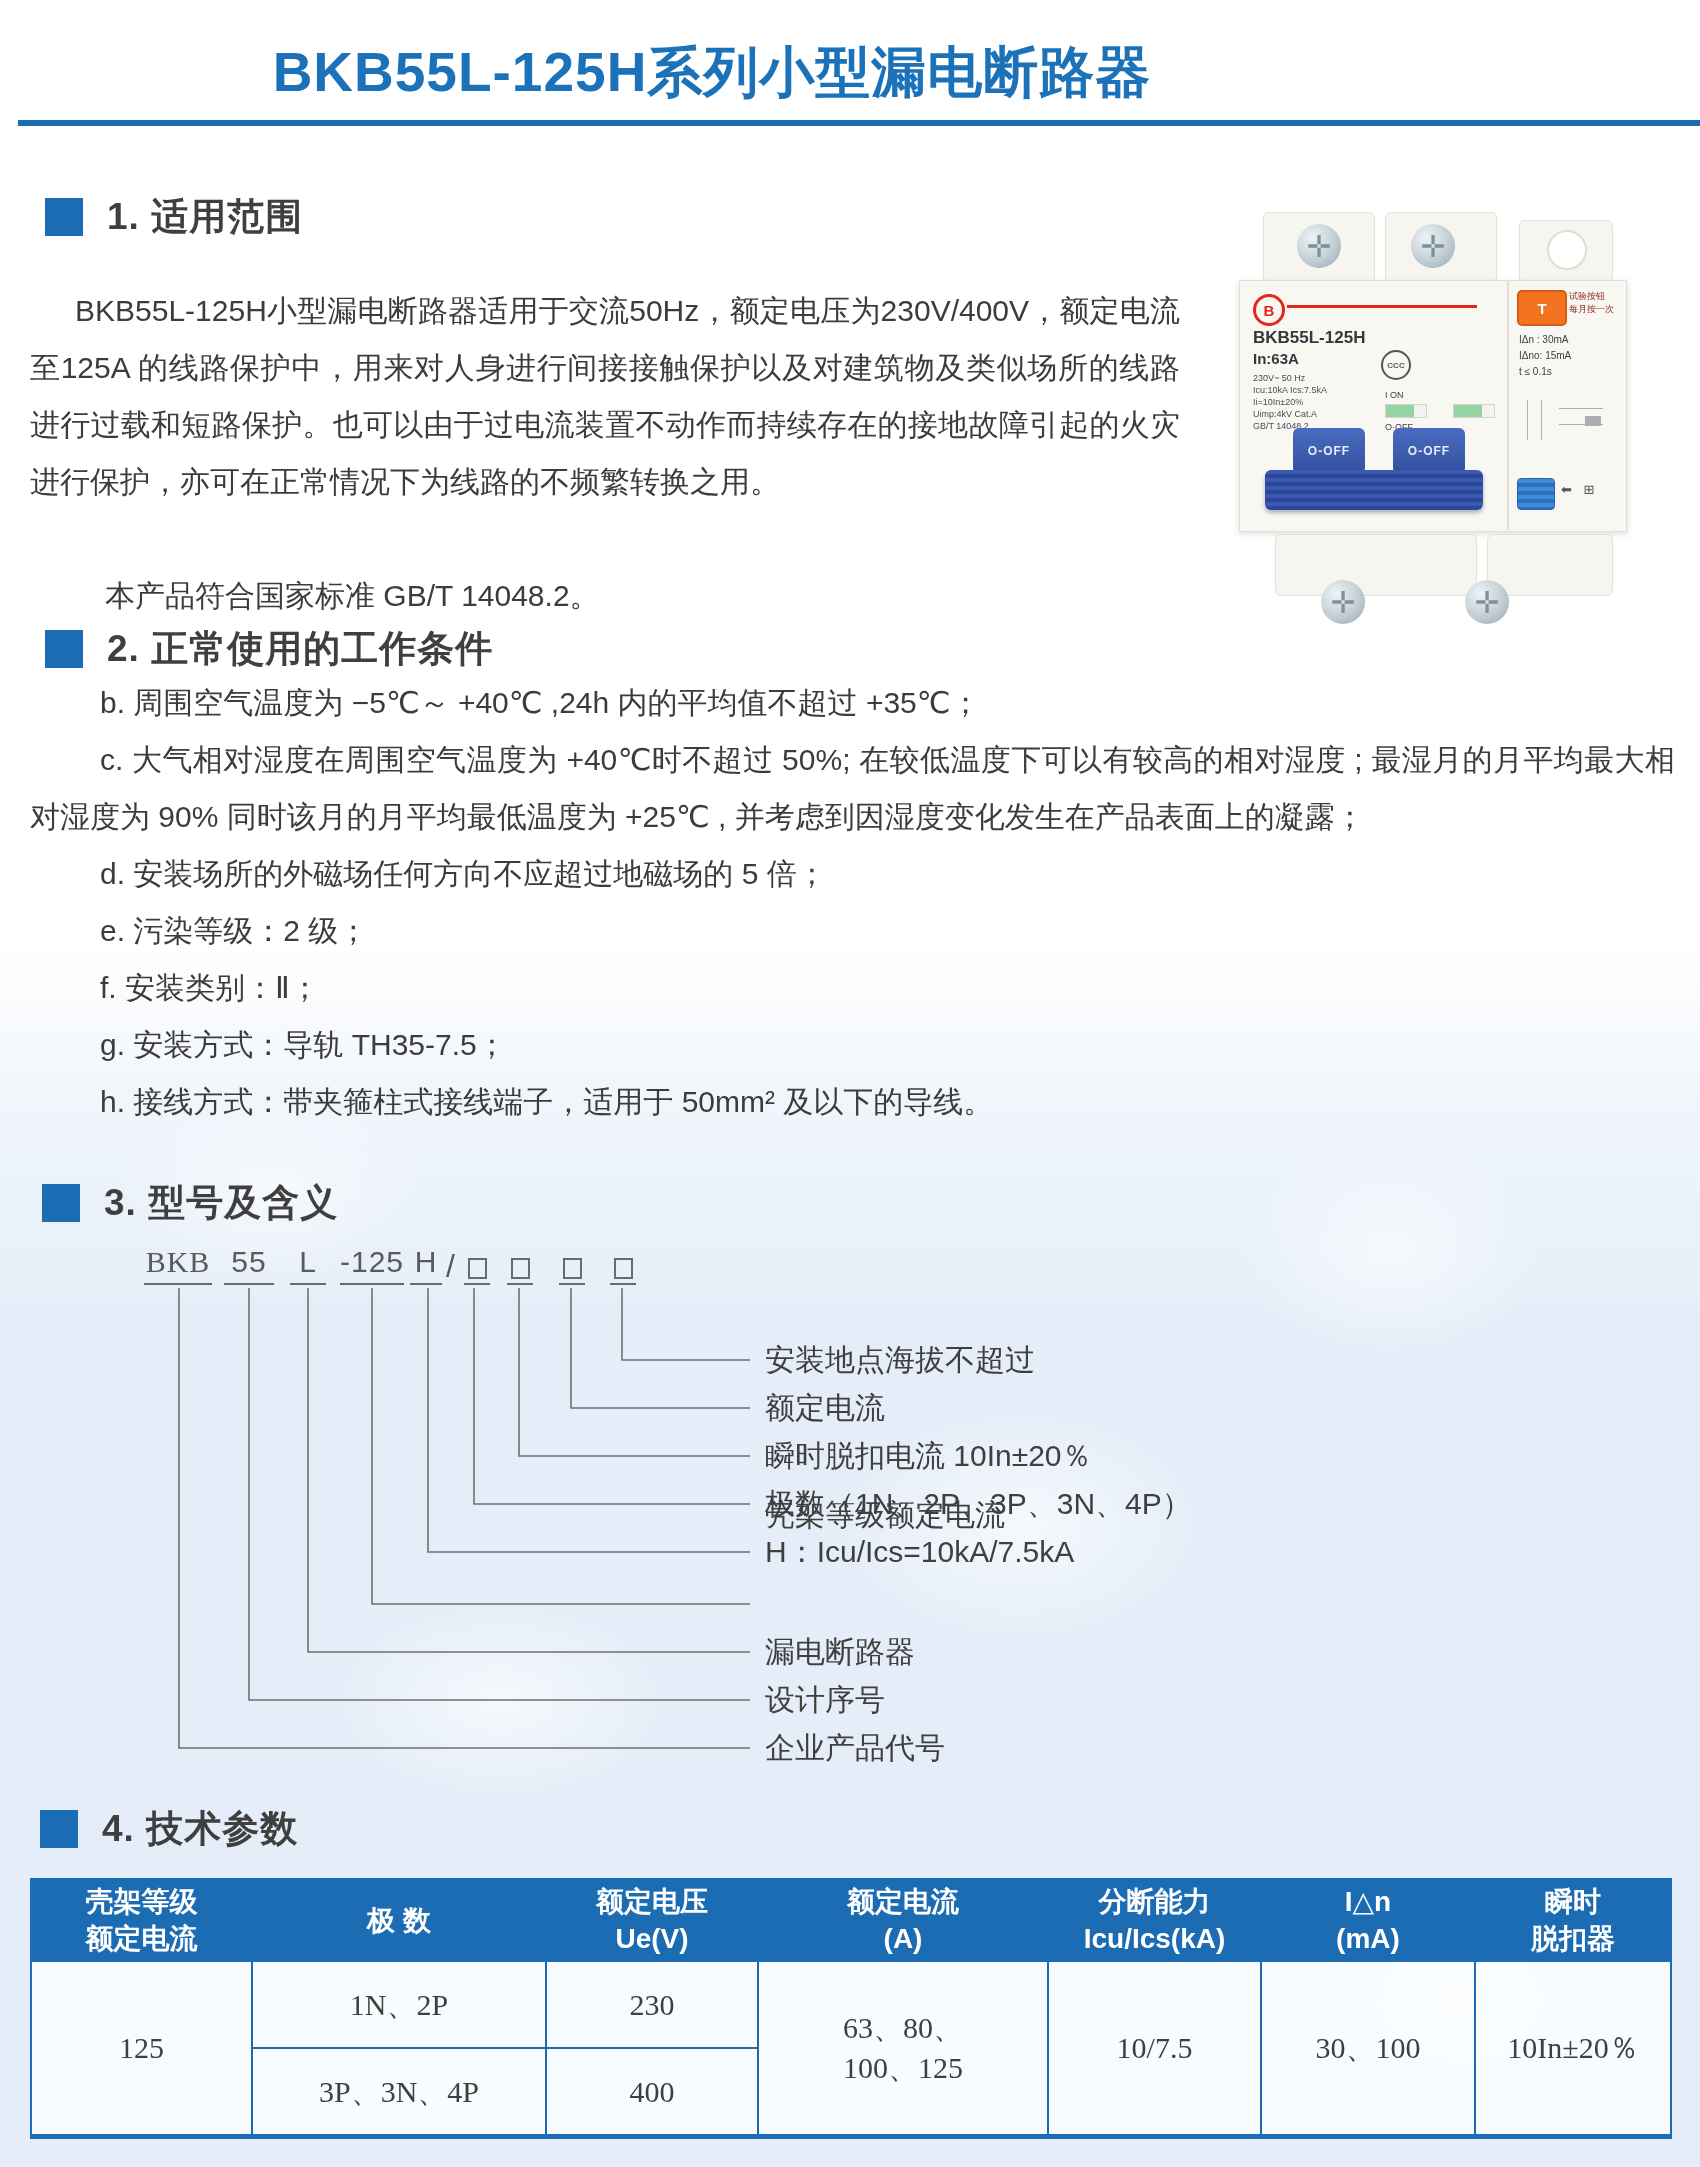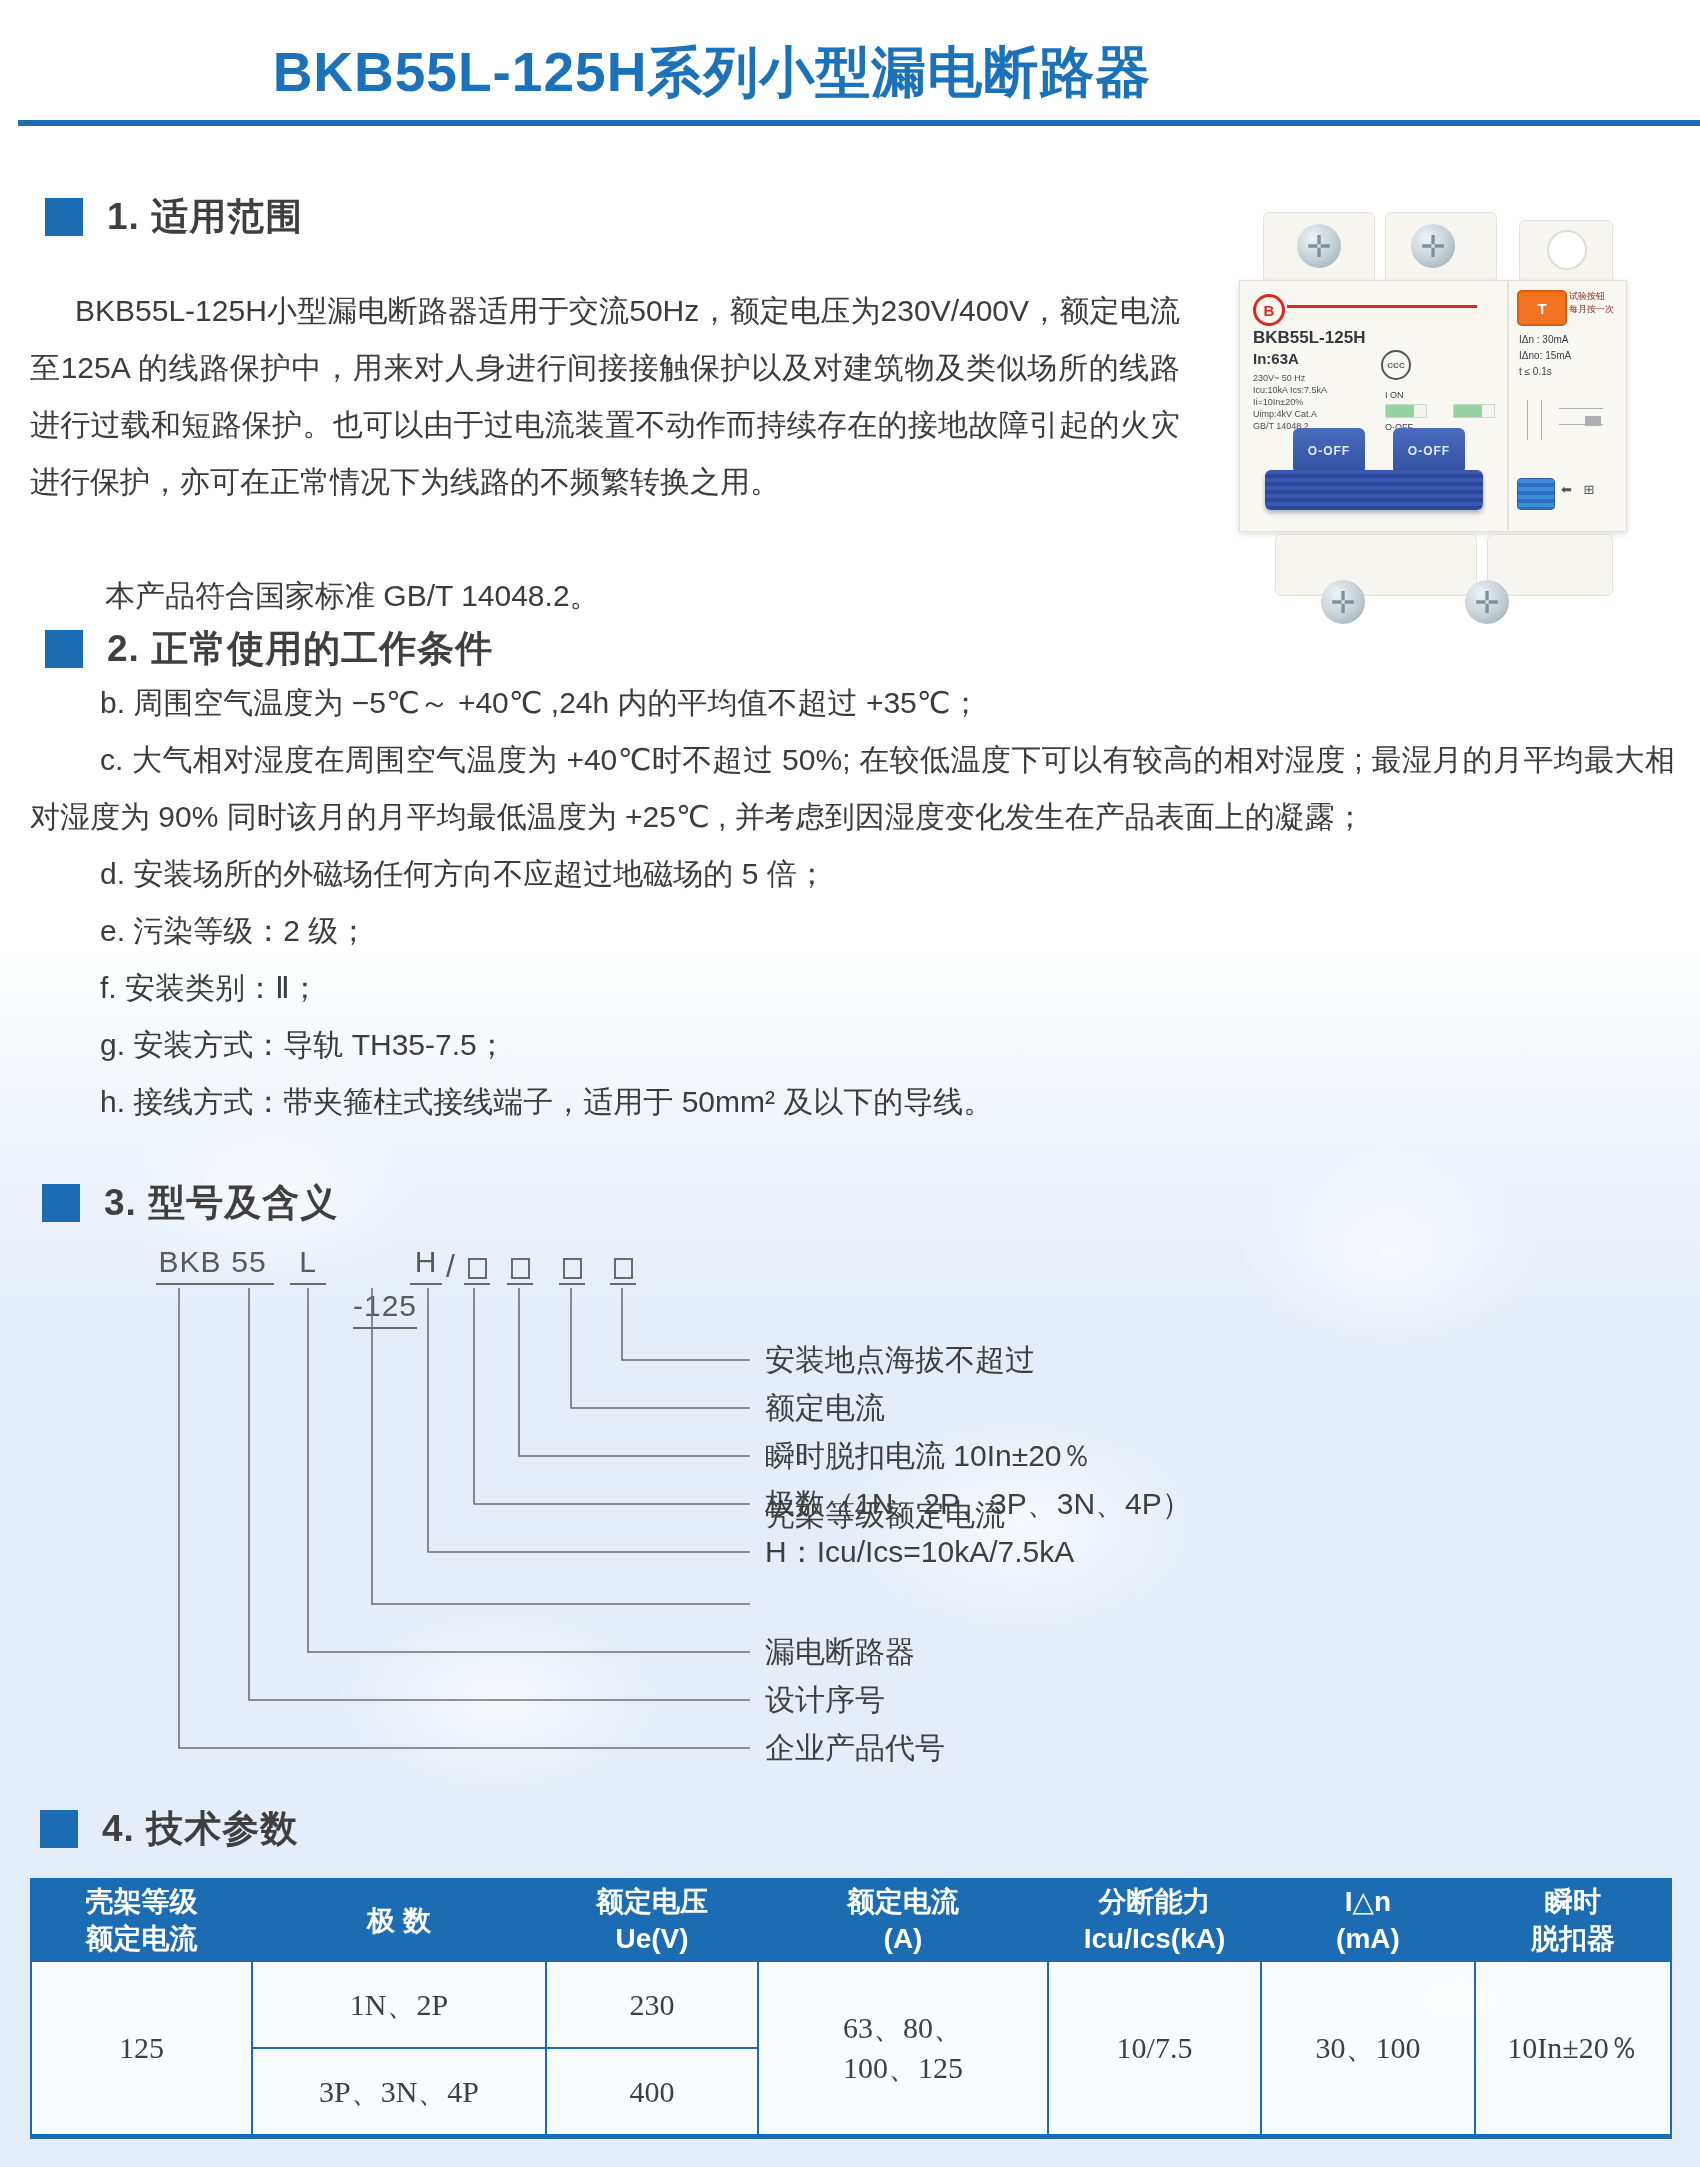--- a/index.html
+++ b/index.html
@@ -169,24 +169,24 @@
     <p>f. 安装类别：Ⅱ；</p>
     <p>g. 安装方式：导轨 TH35-7.5；</p>
     <p>h. 接线方式：带夹箍柱式接线端子，适用于 50mm² 及以下的导线。</p>
   </div>
 
   <div class="sec-head" style="left:42px;top:1178px;">
     <div class="sec-sq"></div>
     <div class="sec-title">3. 型号及含义</div>
   </div>
 
-  <span class="seg" style="left:156px;width:68px;">BKB</span>
+  <span class="seg" style="left:144px;width:68px;font-family:Liberation Serif, serif;">BKB</span>
   <span class="seg" style="left:224px;width:50px;">55</span>
   <span class="seg" style="left:290px;width:36px;">L</span>
-  <span class="seg" style="left:353px;width:64px;margin-top:44px;">-125</span>
+  <span class="seg" style="left:340px;width:64px;">-125</span>
   <span class="seg" style="left:410px;width:32px;">H</span>
   <span class="slash" style="left:446px;">/</span>
   <span class="boxseg" style="left:464px;width:26px;">
       <span class="mbox"></span>
     </span>
   <span class="boxseg" style="left:507px;width:26px;">
       <span class="mbox"></span>
     </span>
   <span class="boxseg" style="left:559px;width:26px;">
       <span class="mbox"></span>

